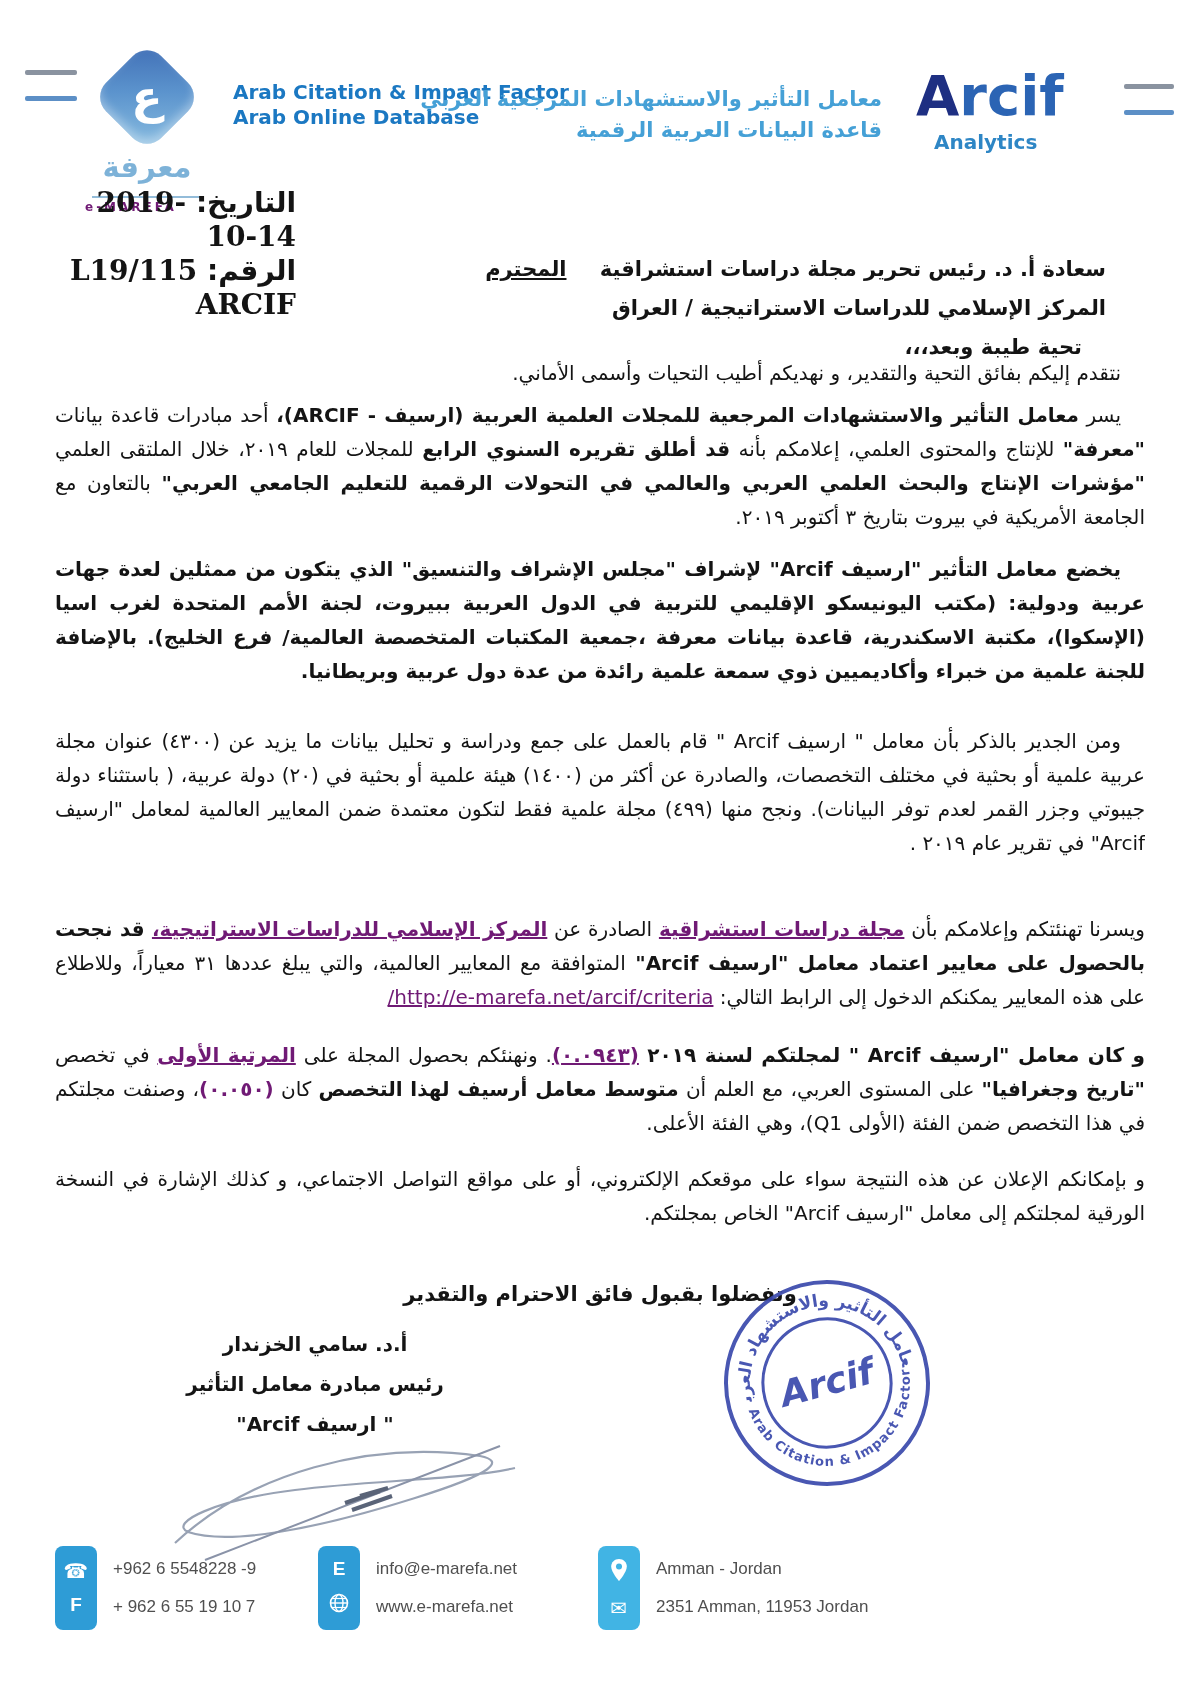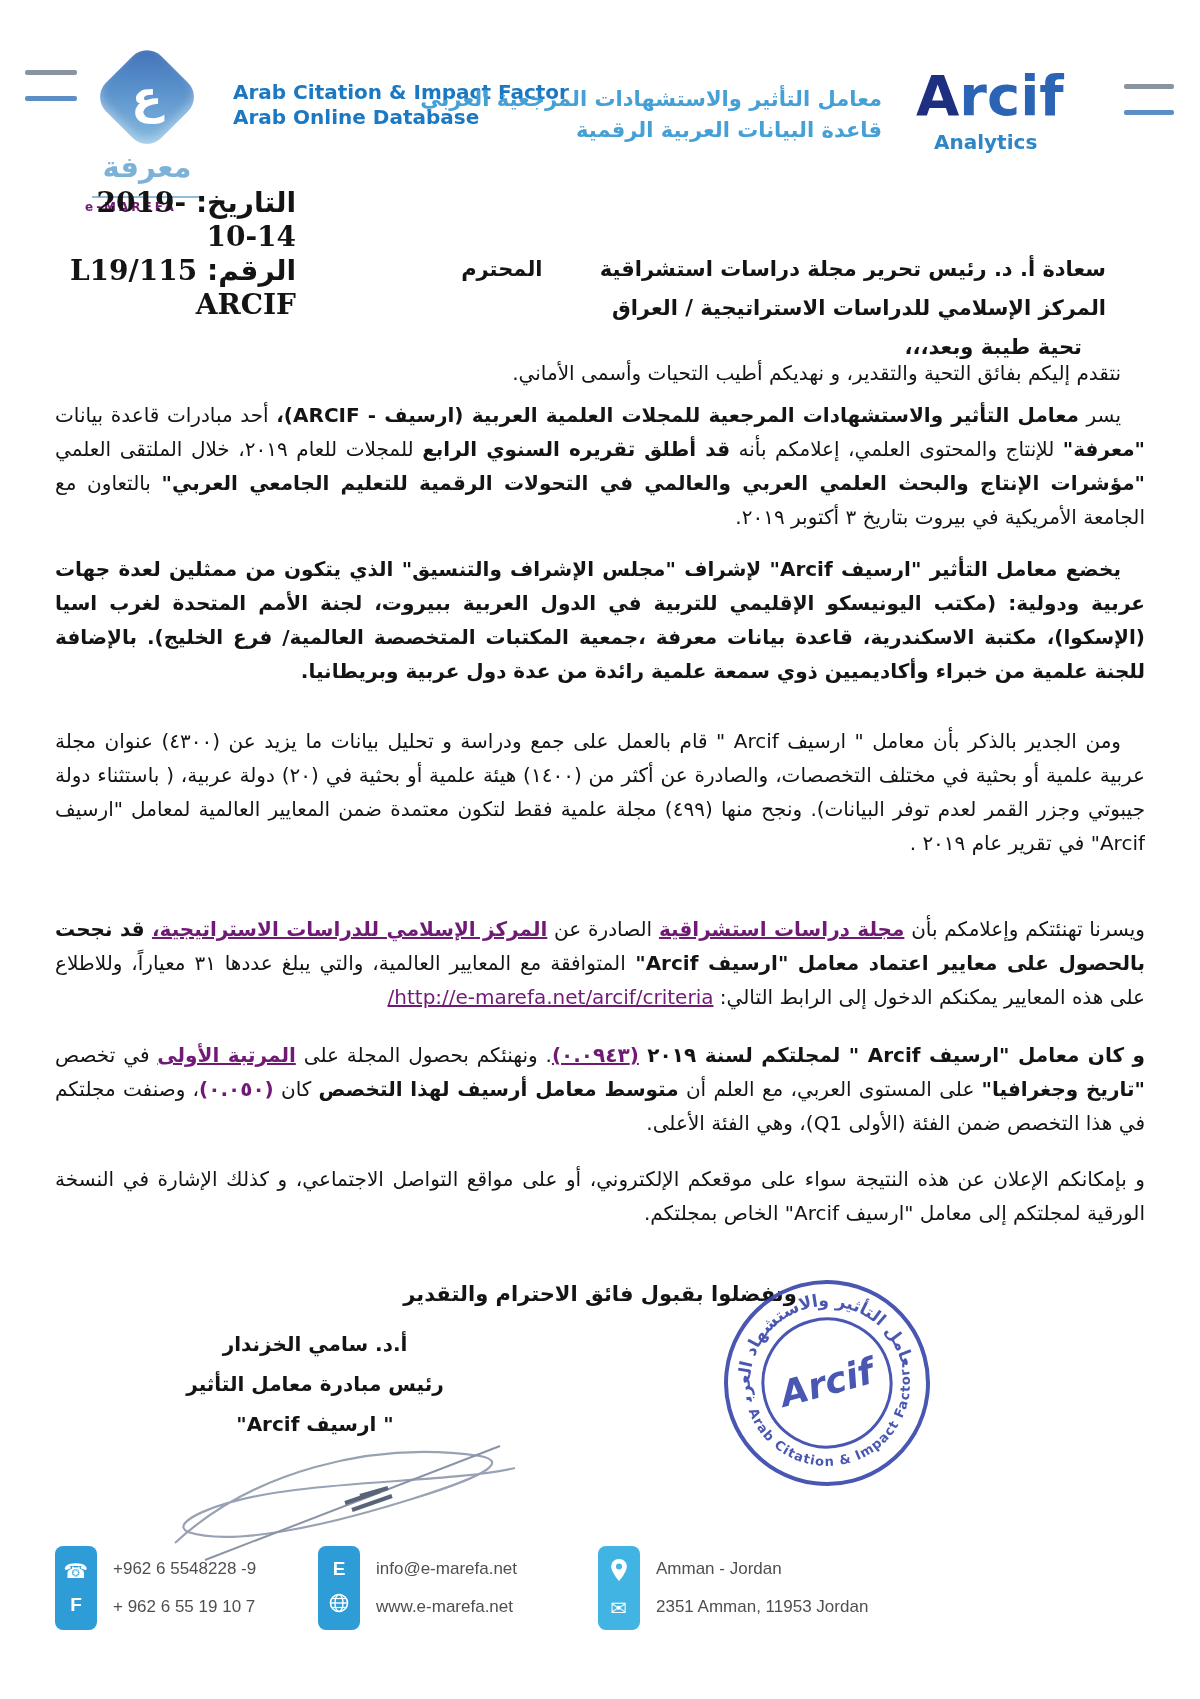--- a/index.html
+++ b/index.html
@@ -36,21 +36,21 @@
   .analytics{position:absolute;left:934px;top:130px;font-size:20px;font-weight:bold;color:#2e86c5;}
 
   
   .meta{position:absolute;left:58px;top:186px;width:238px;direction:rtl;font-size:28px;
         font-weight:bold;line-height:34px;}
   .meta .latin{font-family:"DejaVu Serif","Liberation Serif",serif;direction:ltr;unicode-bidi:embed;}
 
   
   .recipient{position:absolute;right:94px;top:250px;direction:rtl;text-align:right;
              font-size:21px;font-weight:bold;line-height:39px;}
-  .recipient .honorific{margin-right:50px;}
+  .recipient .honorific{margin-right:26px;text-decoration:underline;}
   .recipient .l2{padding-left:0;}
   .recipient .l3{margin-right:24px;}
 
   
   .body{position:absolute;left:55px;right:55px;top:356px;height:922px;overflow:hidden;
         direction:rtl;text-align:justify;font-size:20px;line-height:34px;}
   .body p{margin:0;}
   .p1{margin-bottom:8px !important;text-indent:24px;}
   .p2{margin-bottom:18px !important;text-indent:24px;}
   .p3{margin-bottom:36px !important;text-indent:24px;font-weight:bold;}

